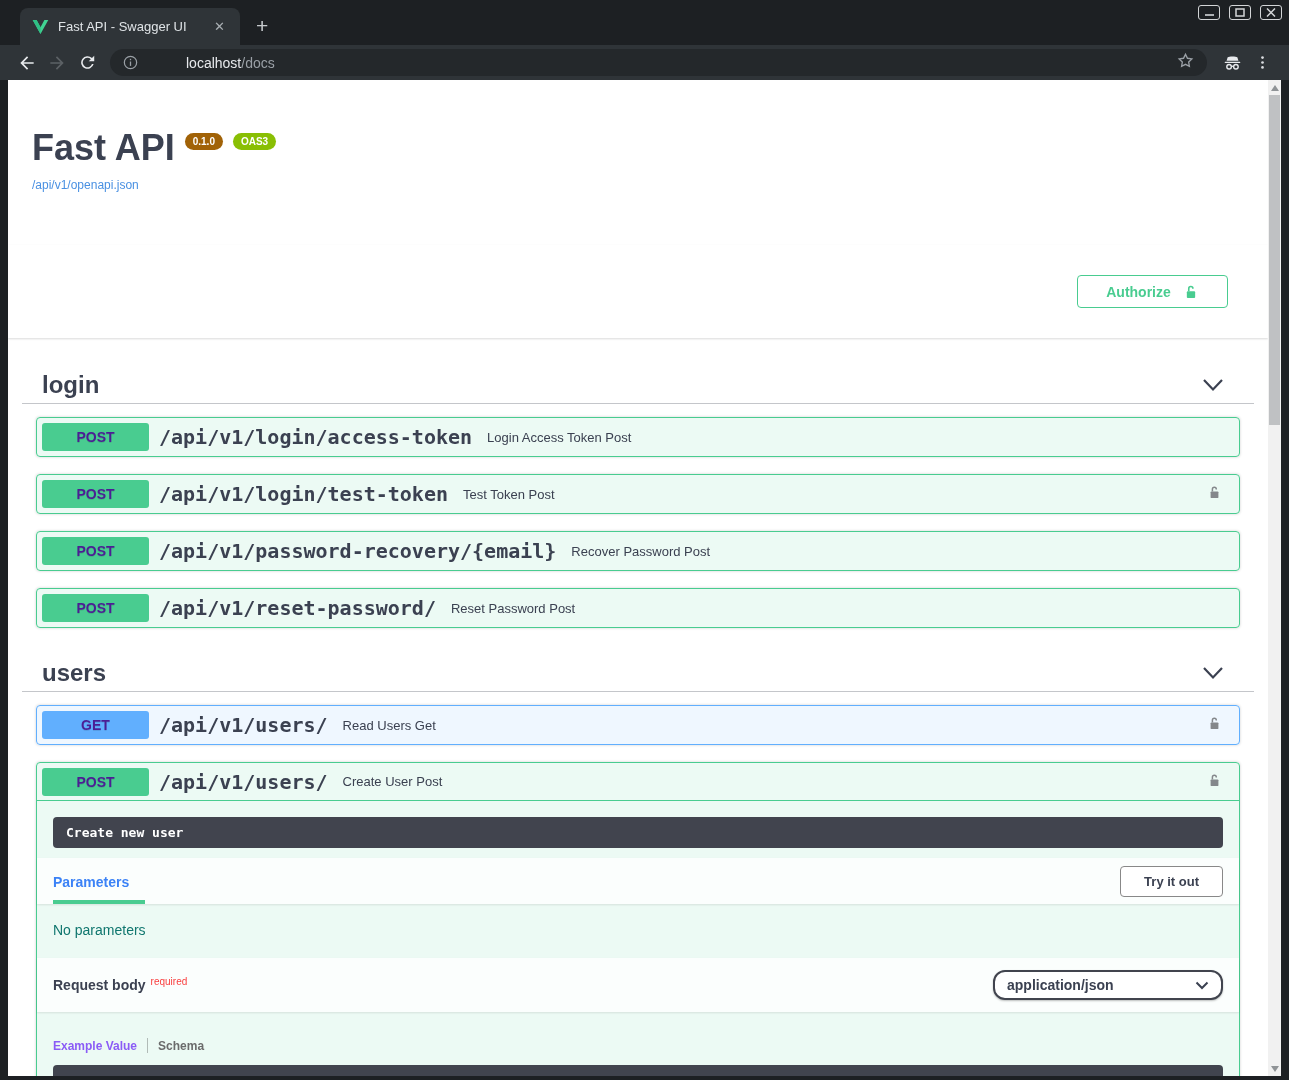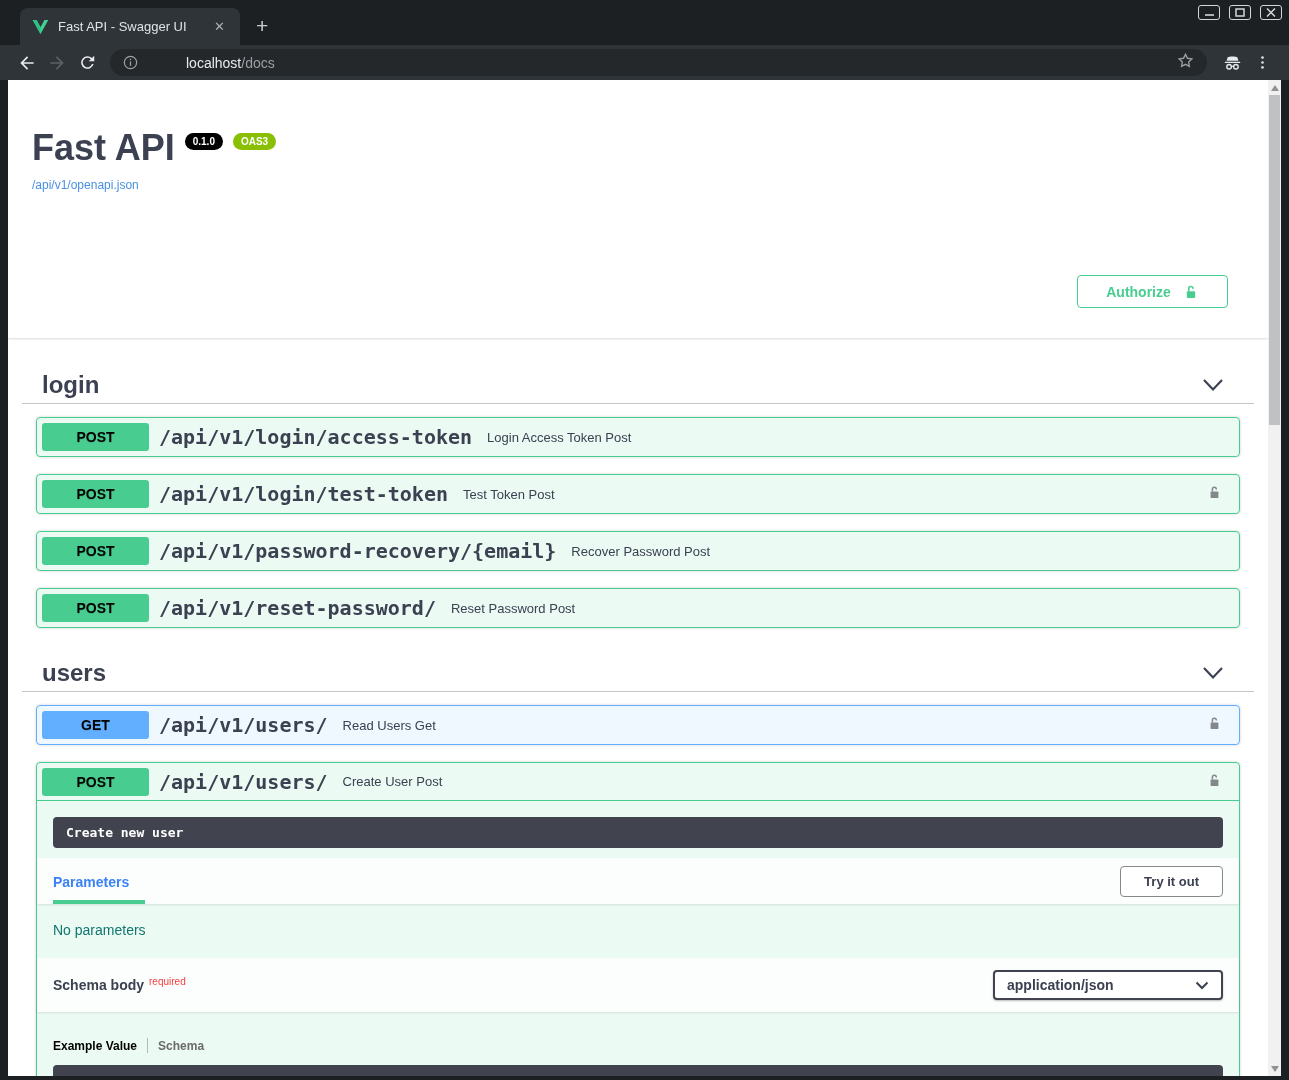--- a/index.html
+++ b/index.html
@@ -38,21 +38,21 @@
   .sb-arrow.up { top:1px; } .sb-arrow.down { bottom:1px; }
   .tri-up { width:0; height:0; border-left:4px solid transparent; border-right:4px solid transparent; border-bottom:6px solid #8f9396; }
   .tri-down { width:0; height:0; border-left:4px solid transparent; border-right:4px solid transparent; border-top:6px solid #8f9396; }
   .sb-thumb { position:absolute; left:1px; top:15px; width:11px; height:330px; background:#bfc1c3; }
 
   
   .info { padding:48px 0 0 24px; }
   .title-row { display:flex; align-items:flex-start; }
   .page-title { font-size:36px; font-weight:700; color:#3b4151; line-height:40px; }
   .badge { color:#fff; font-size:10px; font-weight:700; padding:3px 8px; border-radius:10px; margin-left:10px; margin-top:5px; }
-  .badge.version { background:#000000; }
+  .badge.version { background:#a16207; }
   .badge.oas { background:#89bf04; }
   .spec-link { display:inline-block; margin-top:10px; font-size:12px; color:#4990e2; text-decoration:none; cursor:pointer; }
 
   .scheme-container { margin-top:52px; background:#fff; box-shadow:0 1px 2px 0 rgba(0,0,0,.15);
                       padding:30px 40px; display:flex; justify-content:flex-end; }
   .authorize-btn { width:151px; height:33px; background:#fff; border:1.5px solid #49cc90; border-radius:4px;
                    color:#49cc90; font-size:14px; font-weight:700; display:flex; align-items:center;
                    justify-content:center; gap:12px; cursor:pointer; font-family:inherit; }
 
   .tags { margin-top:28px; }
@@ -61,21 +61,21 @@
   .tag-header { display:flex; align-items:center; padding:2px 30px 2px 20px;
                 border-bottom:1px solid rgba(59,65,81,.3); cursor:pointer; }
   .tag-name { font-size:24px; font-weight:700; color:#3b4151; line-height:33px; }
   .tag-chevron { margin-left:auto; }
 
   .ops { padding:13px 14px 0; }
   .opblock { border:1px solid; border-radius:4px; box-shadow:0 0 3px rgba(0,0,0,.19); margin-bottom:17px; }
   .opblock.post { border-color:#49cc90; background:rgba(73,204,144,.1); }
   .opblock.get  { border-color:#61affe; background:rgba(97,175,254,.1); }
   .op-summary { display:flex; align-items:center; height:38px; padding:0 5px; cursor:pointer; }
-  .method { width:107px; height:28px; border-radius:3px; color:#000000; font-weight:700; font-size:14px;
+  .method { width:107px; height:28px; border-radius:3px; color:#4c1d95; font-weight:700; font-size:14px;
             display:flex; align-items:center; justify-content:center; flex:0 0 auto;
             text-shadow:0 1px 0 rgba(0,0,0,.1); }
   .opblock.post .method { background:#49cc90; }
   .opblock.get  .method { background:#61affe; }
   .op-path { font-family:"DejaVu Sans Mono", monospace; font-weight:700; font-size:20px; color:#3b4151; margin-left:10px; }
   .op-desc { font-size:13px; color:#3b4151; margin-left:15px; }
   .lock-btn { margin-left:auto; margin-right:12px; background:none; border:none; color:#84878b; cursor:pointer; height:20px; }
 
   .opblock.is-open .op-summary { border-bottom:1px solid #49cc90; }
   .op-desc-bar { margin:16px 16px 8px; background:#41444e; border-radius:4px; padding:8px 13px;
@@ -84,27 +84,27 @@
                     display:flex; align-items:center; justify-content:space-between;
                     padding:0 16px; min-height:46px; margin-top:10px; }
   .param-tab { font-size:14px; font-weight:700; color:#3b82f6; padding:14px 16px 10px 0;
                border-bottom:4px solid #49cc90; align-self:flex-end; cursor:pointer; }
   .tryout-btn { border:1px solid #888; border-radius:4px; background:#fff; color:#3b4151;
                 font-size:13px; font-weight:600; padding:7px 23px; cursor:pointer; font-family:inherit; }
   .no-params { padding:18px 16px 20px; font-size:14px; color:#0f766e; }
   .rb-header { min-height:54px; margin-top:0; }
   .rb-label { font-size:14px; font-weight:700; color:#3b4151; }
   .required { color:#f93e3e; font-size:10px; position:relative; top:-5px; margin-left:5px; }
-  .ct-select { width:230px; height:30px; border:2px solid #41444e; border-radius:4px; background:#fff;
+  .ct-select { width:230px; height:30px; border:2px solid #41444e; border-radius:12px; background:#fff;
                box-shadow:0 1px 2px rgba(0,0,0,.25); display:flex; align-items:center;
                justify-content:space-between; padding:0 12px; cursor:pointer; }
   .ct-value { font-size:14px; font-weight:700; color:#3b4151; }
   .model-example { padding:26px 16px 0; }
   .ex-tabs { display:flex; align-items:center; }
-  .ex-tab-active { font-size:12px; font-weight:700; color:#000000; cursor:pointer; }
+  .ex-tab-active { font-size:12px; font-weight:700; color:#8b5cf6; cursor:pointer; }
   .ex-tab-sep { width:1px; height:15px; background:rgba(0,0,0,.25); margin:0 10px; }
   .ex-tab-inactive { font-size:12px; color:#6b6b6b; cursor:pointer;font-weight:bold; }
   .codeblock { margin-top:12px; background:#41444e; border-radius:4px 4px 0 0; padding:12px 14px;
                color:#fff; font-family:"DejaVu Sans Mono", monospace; font-weight:700; font-size:13px; height:80px; }
 </style>
 </head>
 <body>
 
 <div class="window">
 
@@ -293,21 +293,21 @@
 
                 <div class="section-header">
                   <span class="param-tab">Parameters</span>
                   <button class="tryout-btn">Try it out</button>
                 </div>
 
                 <div class="no-params">No parameters</div>
 
                 <div class="section-header rb-header">
                   <span>
-                    <span class="rb-label">Schema body</span><span class="required">required</span>
+                    <span class="rb-label">Request body</span><span class="required">required</span>
                   </span>
                   <div class="ct-select">
                     <span class="ct-value">application/json</span>
                     <svg width="14" height="9" viewBox="0 0 14 9">
                         <path d="M1.5 1.5 L7 7 L12.5 1.5" fill="none" stroke="#3b4151" stroke-width="2"></path>
                       </svg>
                   </div>
                 </div>
 
                 <div class="model-example">

